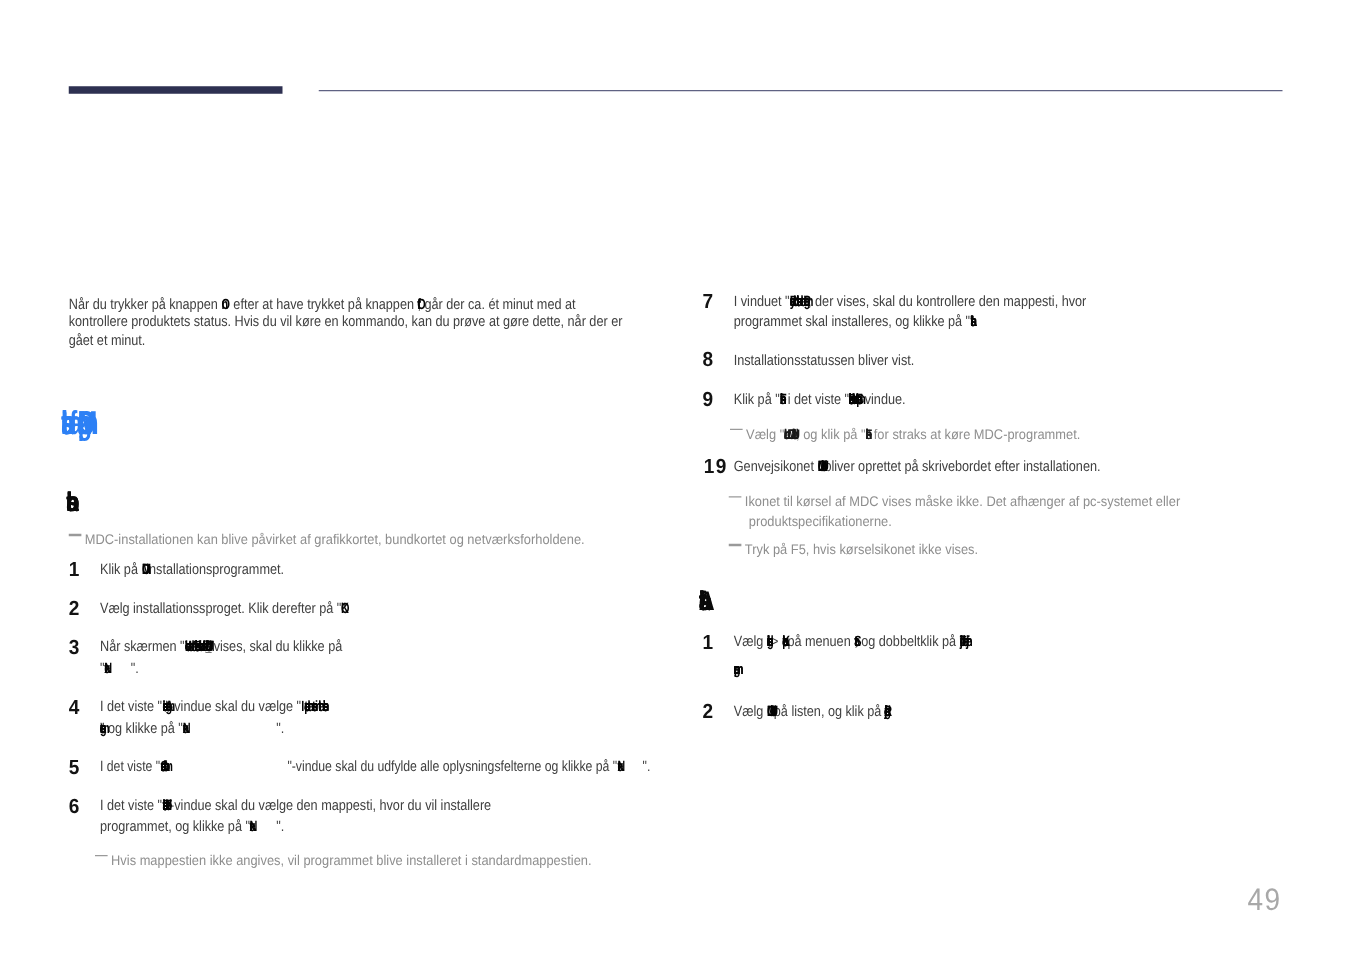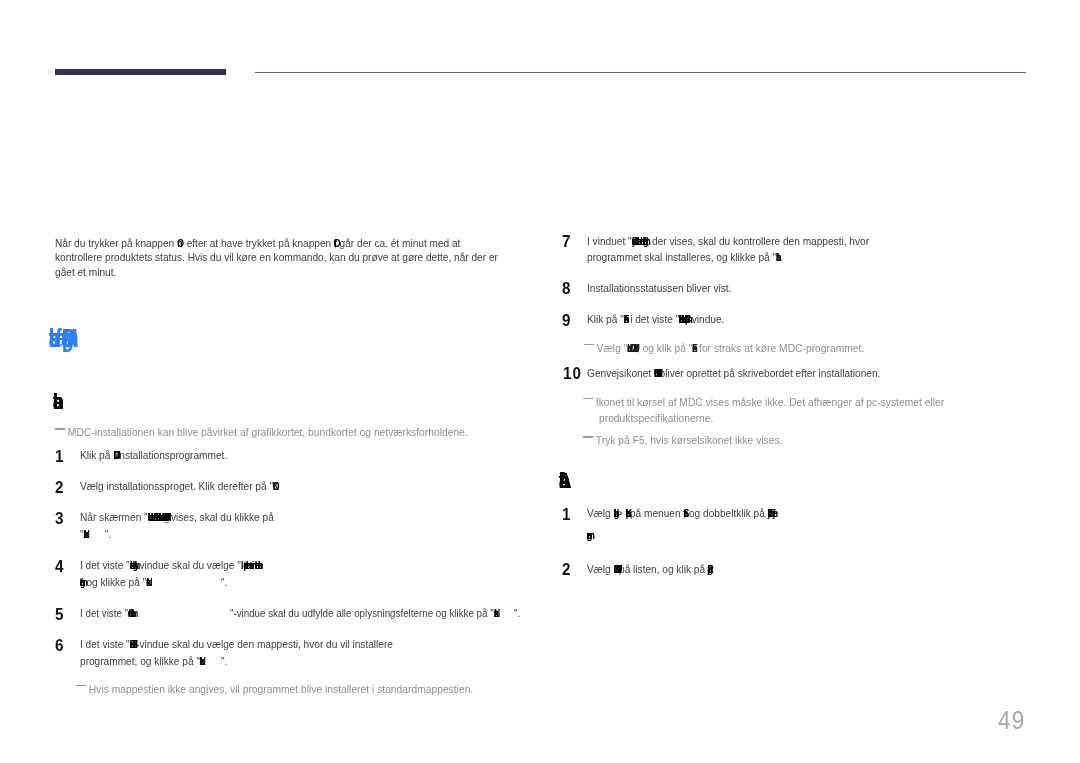--- a/index.html
+++ b/index.html
@@ -60,21 +60,21 @@
       <div class="tl body-text" style="left: 79.8px; top: 654px;"><span>programmet, og klikke på "</span><span class="zw"><i>N</i><i>e</i><i>x</i><i>t</i></span><span class="gap" style="width: 24.5px;"></span><span>".</span></div>
       <div class="tl note-text" style="left: 76px; top: 682.6px;"><span class="dash" style="width: 11px; margin-right: 3px;"></span><span>Hvis mappestien ikke angives, vil programmet blive installeret i standardmappestien.</span></div>
       <div class="tl num" style="left: 562px; top: 232.4px;"><span>7</span></div>
       <div class="tl body-text" style="left: 587.3px; top: 233.6px;"><span>I vinduet "</span><span class="zw"><i>R</i><i>e</i><i>a</i><i>d</i><i>y</i><u>&nbsp;</u><i>t</i><i>o</i><u>&nbsp;</u><i>I</i><i>n</i><i>s</i><i>t</i><i>a</i><i>l</i><i>l</i><u>&nbsp;</u><i>t</i><i>h</i><i>e</i><u>&nbsp;</u><i>P</i><i>r</i><i>o</i><i>g</i><i>r</i><i>a</i><i>m</i></span><span>", der vises, skal du kontrollere den mappesti, hvor</span></div>
       <div class="tl body-text" style="left: 587.3px; top: 250.4px;"><span>programmet skal installeres, og klikke på "</span><span class="zw"><i>I</i><i>n</i><i>s</i><i>t</i><i>a</i><i>l</i><i>l</i></span><span>".</span></div>
       <div class="tl num" style="left: 562px; top: 279.4px;"><span>8</span></div>
       <div class="tl body-text" style="left: 587.3px; top: 280.6px;"><span>Installationsstatussen bliver vist.</span></div>
       <div class="tl num" style="left: 562px; top: 310.8px;"><span>9</span></div>
       <div class="tl body-text" style="left: 587.3px; top: 312px;"><span>Klik på "</span><span class="zw"><i>F</i><i>i</i><i>n</i><i>i</i><i>s</i><i>h</i></span><span>" i det viste "</span><span class="zw"><i>I</i><i>n</i><i>s</i><i>t</i><i>a</i><i>l</i><i>l</i><i>S</i><i>h</i><i>i</i><i>e</i><i>l</i><i>d</i><u>&nbsp;</u><i>W</i><i>i</i><i>z</i><i>a</i><i>r</i><i>d</i><u>&nbsp;</u><i>C</i><i>o</i><i>m</i><i>p</i><i>l</i><i>e</i><i>t</i><i>e</i></span><span>"-vindue.</span></div>
       <div class="tl note-text" style="left: 584.4px; top: 341.6px;"><span class="dash" style="width: 11px; margin-right: 3px;"></span><span>Vælg "</span><span class="zw"><i>L</i><i>a</i><i>u</i><i>n</i><i>c</i><i>h</i><u>&nbsp;</u><i>M</i><i>D</i><i>C</i><u>&nbsp;</u><i>U</i><i>n</i><i>i</i><i>f</i><i>i</i><i>e</i><i>d</i></span><span>", og klik på "</span><span class="zw"><i>F</i><i>i</i><i>n</i><i>i</i><i>s</i><i>h</i></span><span>" for straks at køre MDC-programmet.</span></div>
-      <div class="tl num10" style="left: 562.5px; top: 364.4px;"><span>10</span></div>
+      <div class="tl num10" style="left: 562.5px; top: 364.4px;"><span>19</span></div>
       <div class="tl body-text" style="left: 587.3px; top: 365.6px;"><span>Genvejsikonet </span><span class="zw"><i>M</i><i>D</i><i>C</i><u>&nbsp;</u><i>U</i><i>n</i><i>i</i><i>f</i><i>i</i><i>e</i><i>d</i></span><span> bliver oprettet på skrivebordet efter installationen.</span></div>
       <div class="tl note-text" style="left: 583px; top: 395.6px;"><span class="dash" style="width: 11px; margin-right: 3px;"></span><span>Ikonet til kørsel af MDC vises måske ikke. Det afhænger af pc-systemet eller</span></div>
       <div class="tl note-text" style="left: 599.2px; top: 412.2px;"><span>produktspecifikationerne.</span></div>
       <div class="tl note-text" style="left: 583px; top: 434.2px;"><span class="dash" style="width: 11px; margin-right: 3px;"></span><span>Tryk på F5, hvis kørselsikonet ikke vises.</span></div>
       <div class="tl sect" style="left: 559px; top: 469px;"><span class="zw"><i>A</i><i>f</i><i>i</i><i>n</i><i>s</i><i>t</i><i>a</i><i>l</i><i>l</i><i>a</i><i>t</i><i>i</i><i>o</i><i>n</i></span></div>
       <div class="tl num" style="left: 562px; top: 504.5px;"><span>1</span></div>
       <div class="tl body-text" style="left: 587.3px; top: 505.7px;"><span>Vælg </span><span class="zw"><i>I</i><i>n</i><i>d</i><i>s</i><i>t</i><i>i</i><i>l</i><i>l</i><i>i</i><i>n</i><i>g</i><i>e</i><i>r</i></span><span class="gap" style="width: 4px;"></span><span>&gt; </span><span class="zw"><i>K</i><i>o</i><i>n</i><i>t</i><i>r</i><i>o</i><i>l</i><i>p</i><i>a</i><i>n</i><i>e</i><i>l</i></span><span class="gap" style="width: 5px;"></span><span>på menuen </span><span class="zw"><i>S</i><i>t</i><i>a</i><i>r</i><i>t</i></span><span>, og dobbeltklik på </span><span class="zw"><i>T</i><i>i</i><i>l</i><i>f</i><i>ø</i><i>j</i><u>&nbsp;</u><i>e</i><i>l</i><i>l</i><i>e</i><i>r</i><u>&nbsp;</u><i>f</i><i>j</i><i>e</i><i>r</i><i>n</i></span></div>
       <div class="tl body-text" style="left: 587.3px; top: 527.9px;"><span class="zw"><i>p</i><i>r</i><i>o</i><i>g</i><i>r</i><i>a</i><i>m</i><i>m</i><i>e</i><i>r</i></span><span>.</span></div>
       <div class="tl num" style="left: 562px; top: 560.4px;"><span>2</span></div>
       <div class="tl body-text" style="left: 587.3px; top: 561.6px;"><span>Vælg </span><span class="zw"><i>M</i><i>D</i><i>C</i><u>&nbsp;</u><i>U</i><i>n</i><i>i</i><i>f</i><i>i</i><i>e</i><i>d</i></span><span> på listen, og klik på </span><span class="zw"><i>R</i><i>e</i><i>d</i><i>i</i><i>g</i><i>e</i><i>r</i><i>/</i><i>f</i><i>j</i><i>e</i><i>r</i><i>n</i></span><span>.</span></div>

